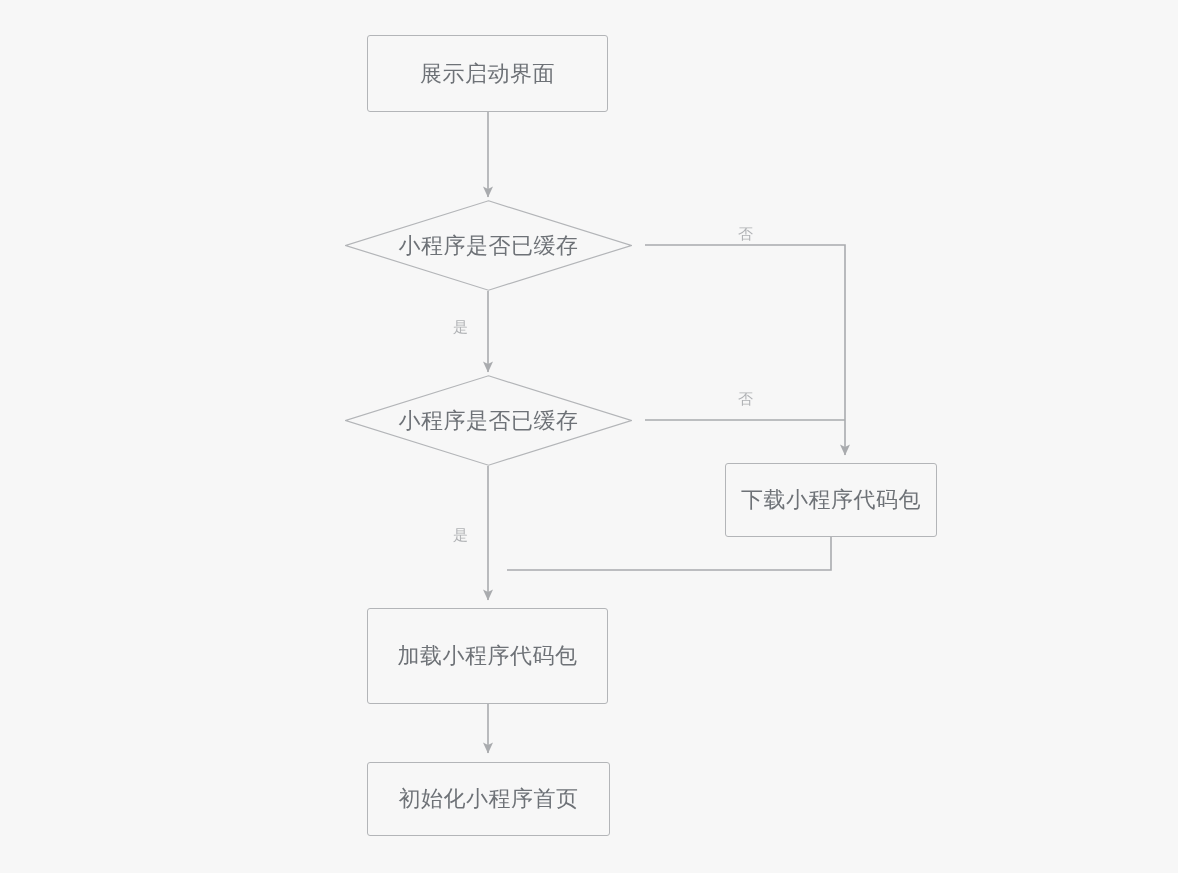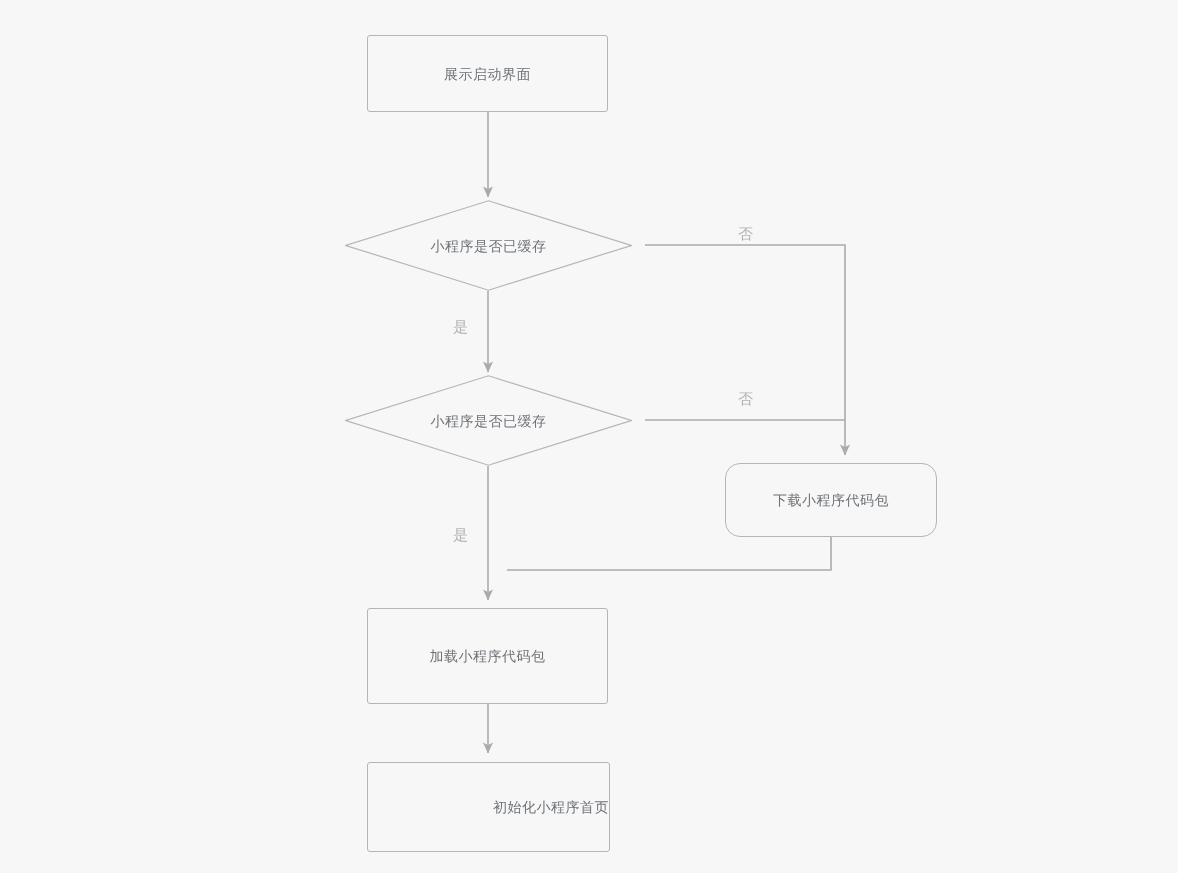--- a/index.html
+++ b/index.html
@@ -25,21 +25,21 @@
     width: 1178px;
     height: 873px;
   }
   .node {
     position: absolute;
     box-sizing: border-box;
     display: flex;
     align-items: center;
     justify-content: center;
     color: #6e7277;
-    font-size: 14px;
+    font-size: 22px;
     letter-spacing: 0.5px;
     line-height: 1;
     white-space: nowrap;
     user-select: none;
   }
   .node-box {
     background: #f7f7f7;
     border: 1px solid #b3b5b8;
     border-radius: 3px;
   }
@@ -106,29 +106,29 @@
     <span class="diamond-label">小程序是否已缓存</span>
   </div>
 
   <div class="node node-diamond" style="left:345px; top:375px; width:287px; height:91px;">
     <svg class="diamond-shape" viewBox="0 0 287 91" preserveAspectRatio="none">
       <polygon points="143.5,0.8 286.2,45.5 143.5,90.2 0.8,45.5" fill="#f7f7f7" stroke="#b3b5b8" stroke-width="1.2" vector-effect="non-scaling-stroke"></polygon>
     </svg>
     <span class="diamond-label">小程序是否已缓存</span>
   </div>
 
-  <div class="node node-box" style="left:725px; top:463px; width:212px; height:74px;border-radius:15px;">
+  <div class="node node-box" style="left:725px; top:463px; width:212px; height:74px;">
     <span>下载小程序代码包</span>
   </div>
 
   <div class="node node-box" style="left:367px; top:608px; width:241px; height:96px;">
     <span>加载小程序代码包</span>
   </div>
 
-  <div class="node node-box" style="left:367px; top:762px; width:243px; height:90px;justify-content:flex-end;">
+  <div class="node node-box" style="left:367px; top:762px; width:243px; height:74px;">
     <span>初始化小程序首页</span>
   </div>
 
   <div class="edge-label" style="left:738px; top:226px;">否</div>
 
   <div class="edge-label" style="left:453px; top:319px;">是</div>
 
   <div class="edge-label" style="left:738px; top:391px;">否</div>
 
   <div class="edge-label" style="left:453px; top:527px;">是</div>

